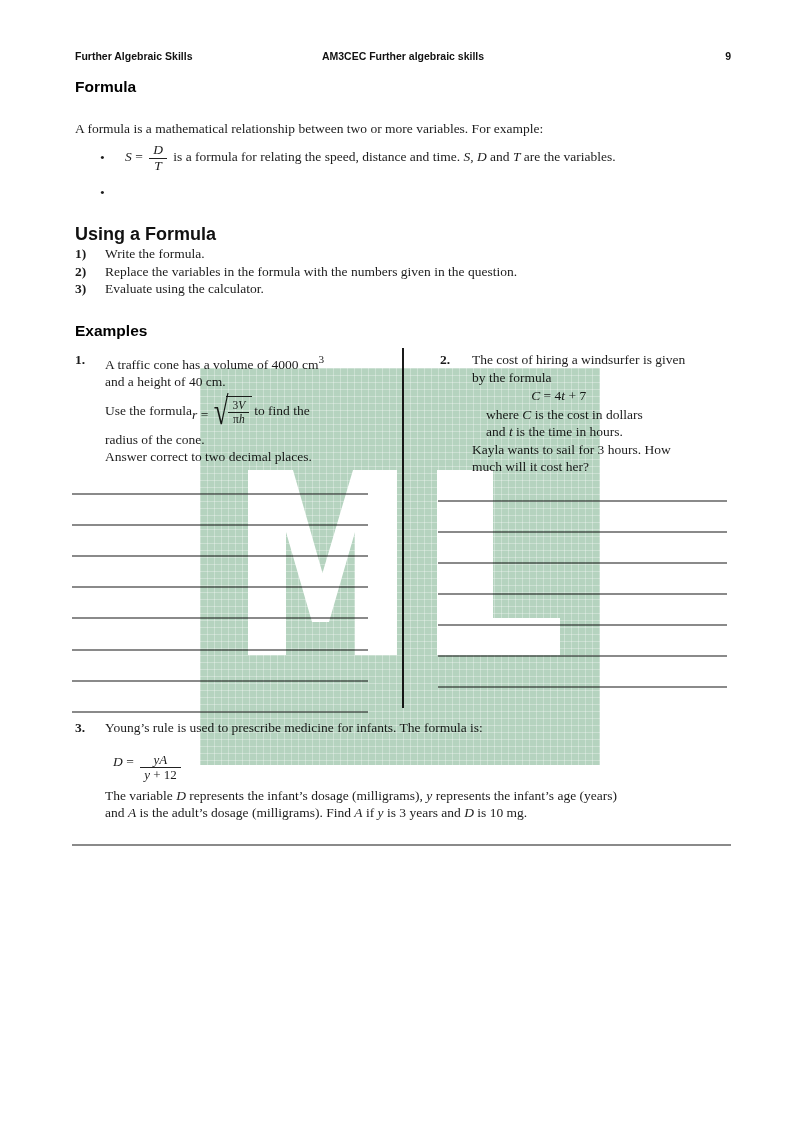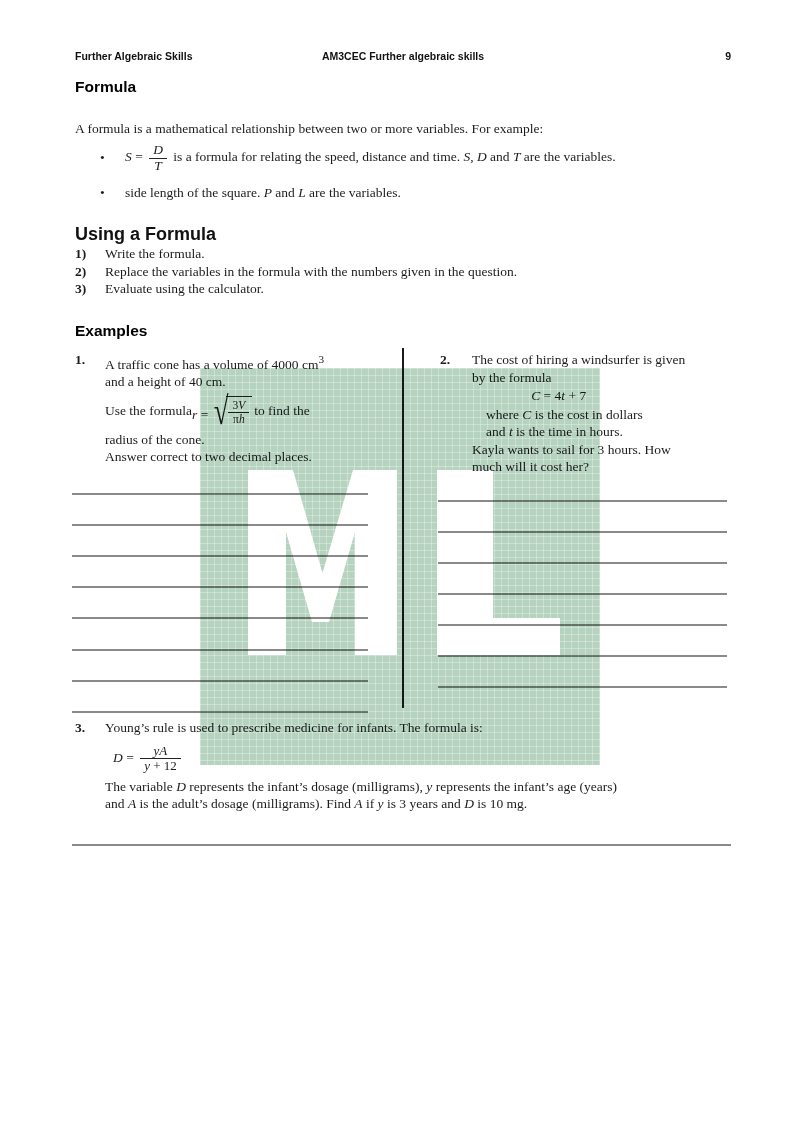--- a/index.html
+++ b/index.html
@@ -66,21 +66,21 @@
   .lines-left{left:72px;top:463.8px;width:296px;}
   .lines-left div{height:31.14px;}
   .lines-right{left:438px;top:471px;width:289px;}
   .lines-right div{height:31px;}
   .lines-bottom{left:72px;top:815.3px;width:659px;}
   .lines-bottom div{height:30.7px;}
 
   
   .q3{left:75px;top:719px;width:662px;}
   .q3-formula{margin:7px 0 5px 8px;white-space:nowrap;}
-  .q3-formula .frac{font-size:13px;}
+  .q3-formula .frac{font-size:13px;margin-top:9px;}
 
   
   .watermark{position:absolute;left:200px;top:368px;width:400px;height:397px;
              mix-blend-mode:multiply;background-color:#b5d3bf;
              background-image:
                linear-gradient(rgba(255,255,255,.30) 1px, transparent 1px),
                linear-gradient(90deg, rgba(255,255,255,.30) 1px, transparent 1px);
              background-size:7px 7px;}
   .watermark svg{position:absolute;left:0;top:0;}
 </style>
@@ -102,21 +102,20 @@
   <div class="bullet b1 body-text">
     <span class="dot">•</span>
     <div>
       <span class="math"><i>S</i><span> = </span><span class="frac"><i class="num">D</i><i class="den">T</i></span></span><span> is a formula for relating the speed, distance and time. <i>S</i>, <i>D</i> and <i>T</i> are the variables.</span>
     </div>
   </div>
 
   <div class="bullet b2 body-text">
     <span class="dot">•</span>
     <div>
-      <div>side length of the square. <i>P</i> and <i>L</i> are the variables.</div>
     </div>
   </div>
 
   <div class="using-title">Using a Formula</div>
   <div class="steps body-text">
     <div class="step">
       <span class="sn">1)</span>
       <span>Write the formula.</span>
     </div>
     <div class="step">

